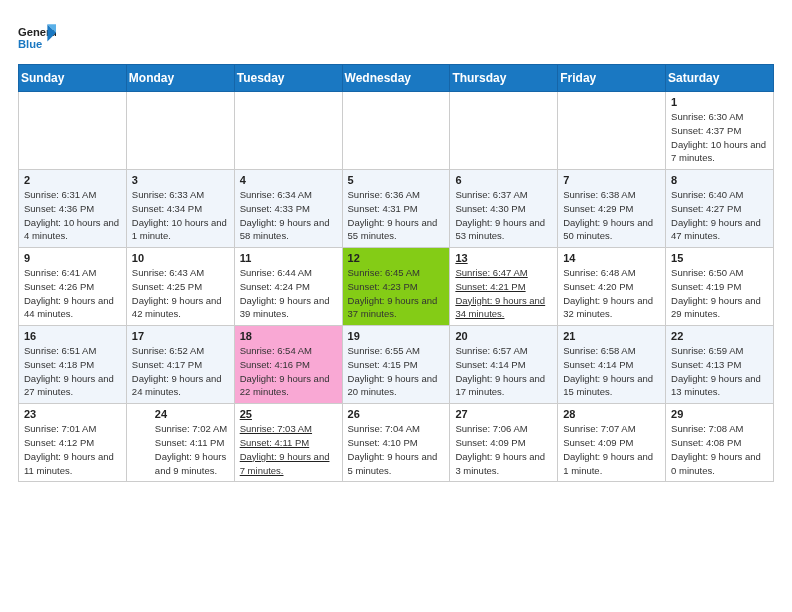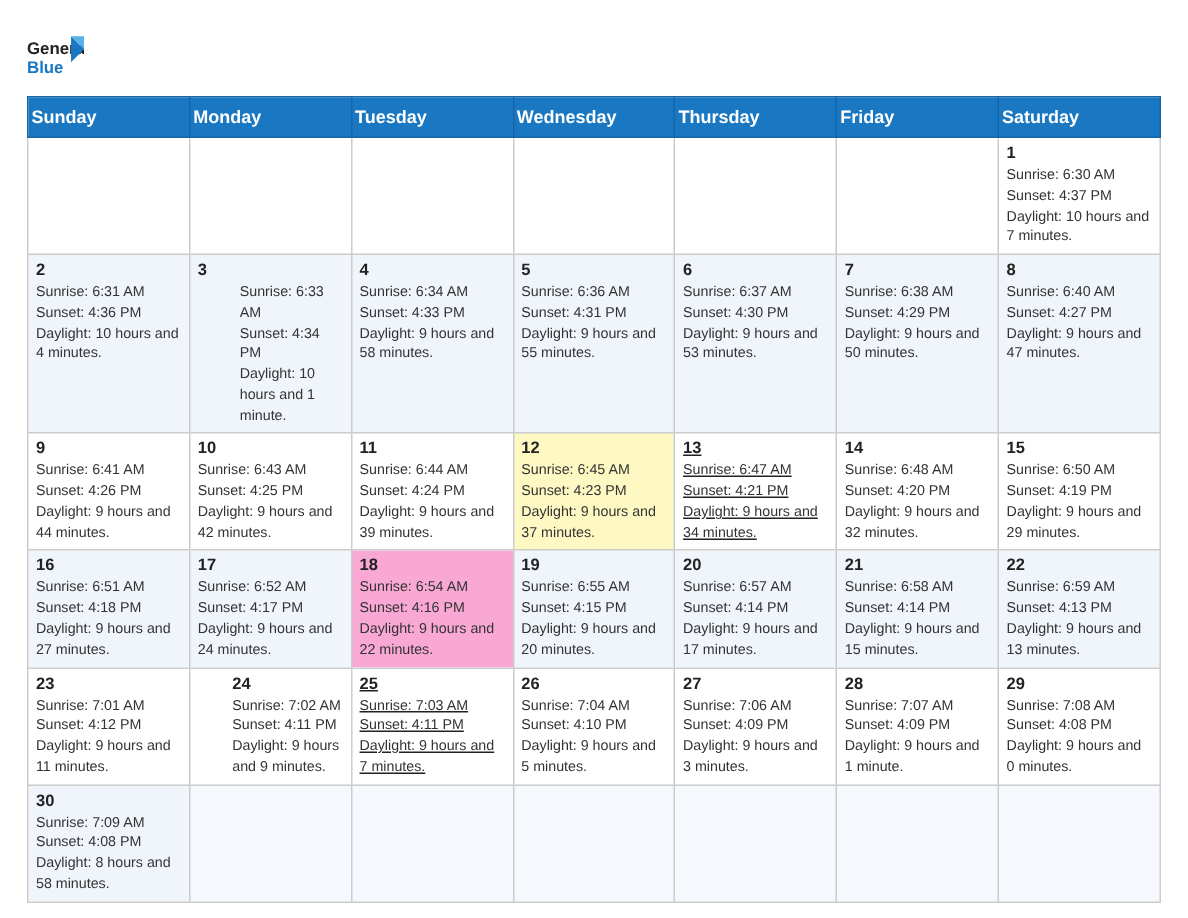--- a/index.html
+++ b/index.html
@@ -139,21 +139,21 @@
         </tr>
         <tr>
           <td style="background-color: rgb(240, 245, 251);">
             <span class="day-number">2</span>
             <div class="day-info" style="white-space: pre-line;">Sunrise: 6:31 AM
 Sunset: 4:36 PM
 Daylight: 10 hours and 4 minutes.</div>
           </td>
           <td style="background-color: rgb(240, 245, 251);">
             <span class="day-number">3</span>
-            <div class="day-info" style="white-space: pre-line; margin-left: 28px;">Sunrise: 6:33 AM
+            <div class="day-info" style="white-space: pre-line;">Sunrise: 6:33 AM
 Sunset: 4:34 PM
 Daylight: 10 hours and 1 minute.</div>
           </td>
           <td style="background-color: rgb(240, 245, 251);">
             <span class="day-number">4</span>
             <div class="day-info" style="white-space: pre-line;">Sunrise: 6:34 AM
 Sunset: 4:33 PM
 Daylight: 9 hours and 58 minutes.</div>
           </td>
           <td style="background-color: rgb(240, 245, 251);">
@@ -193,21 +193,21 @@
             <div class="day-info" style="white-space: pre-line;">Sunrise: 6:43 AM
 Sunset: 4:25 PM
 Daylight: 9 hours and 42 minutes.</div>
           </td>
           <td style="background-color: rgb(255, 255, 255);">
             <span class="day-number">11</span>
             <div class="day-info" style="white-space: pre-line;">Sunrise: 6:44 AM
 Sunset: 4:24 PM
 Daylight: 9 hours and 39 minutes.</div>
           </td>
-          <td style="background-color: #fef9c3; margin-left: 36px;">
+          <td style="background-color: #84cc16; margin-left: 36px;">
             <span class="day-number">12</span>
             <div class="day-info" style="white-space: pre-line;">Sunrise: 6:45 AM
 Sunset: 4:23 PM
 Daylight: 9 hours and 37 minutes.</div>
           </td>
           <td style="background-color: rgb(255, 255, 255); text-decoration: underline;">
             <span class="day-number">13</span>
             <div class="day-info" style="white-space: pre-line;">Sunrise: 6:47 AM
 Sunset: 4:21 PM
 Daylight: 9 hours and 34 minutes.</div>
@@ -306,29 +306,15 @@
 Sunset: 4:09 PM
 Daylight: 9 hours and 1 minute.</div>
           </td>
           <td style="background-color: rgb(255, 255, 255);">
             <span class="day-number">29</span>
             <div class="day-info" style="white-space: pre-line;">Sunrise: 7:08 AM
 Sunset: 4:08 PM
 Daylight: 9 hours and 0 minutes.</div>
           </td>
         </tr>
-        <tr>
-          <td style="background-color: rgb(240, 245, 251);">
-            <span class="day-number">30</span>
-            <div class="day-info" style="white-space: pre-line;">Sunrise: 7:09 AM
-Sunset: 4:08 PM
-Daylight: 8 hours and 58 minutes.</div>
-          </td>
-          <td class="empty-cell"></td>
-          <td class="empty-cell"></td>
-          <td class="empty-cell"></td>
-          <td class="empty-cell"></td>
-          <td class="empty-cell"></td>
-          <td class="empty-cell"></td>
-        </tr>
       </tbody>
   </table>
 </div>
 
 </body></html>

